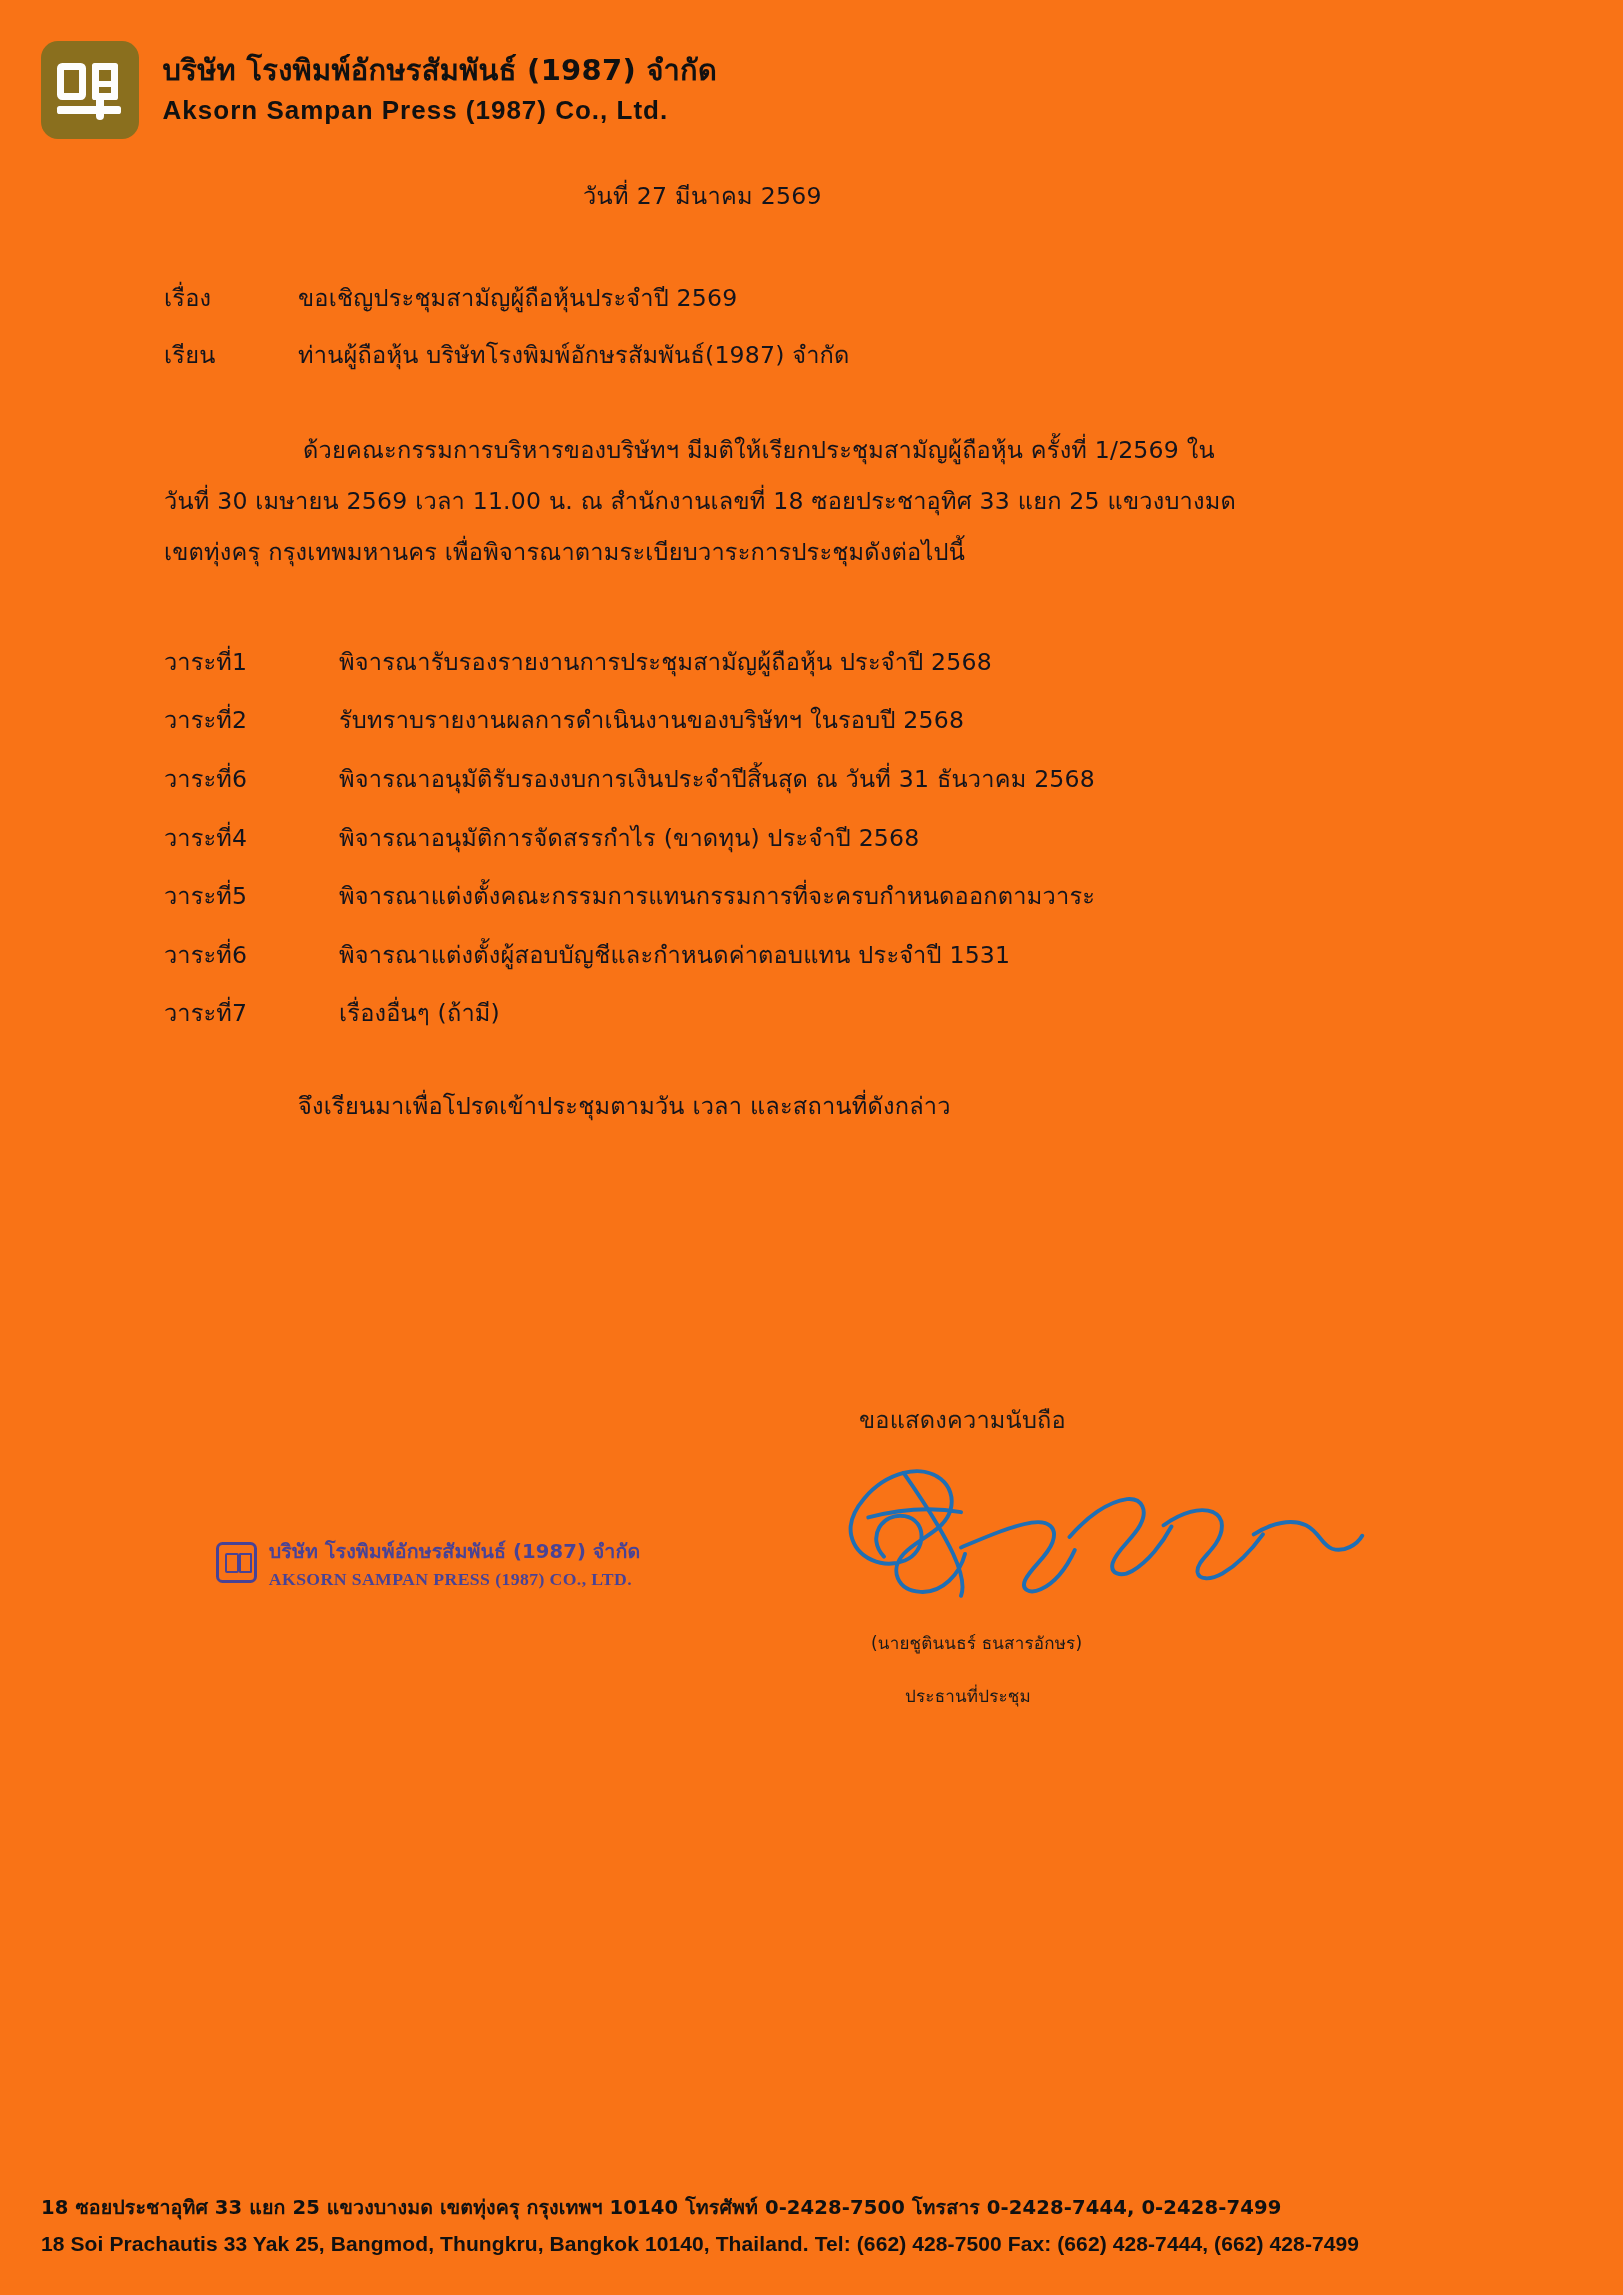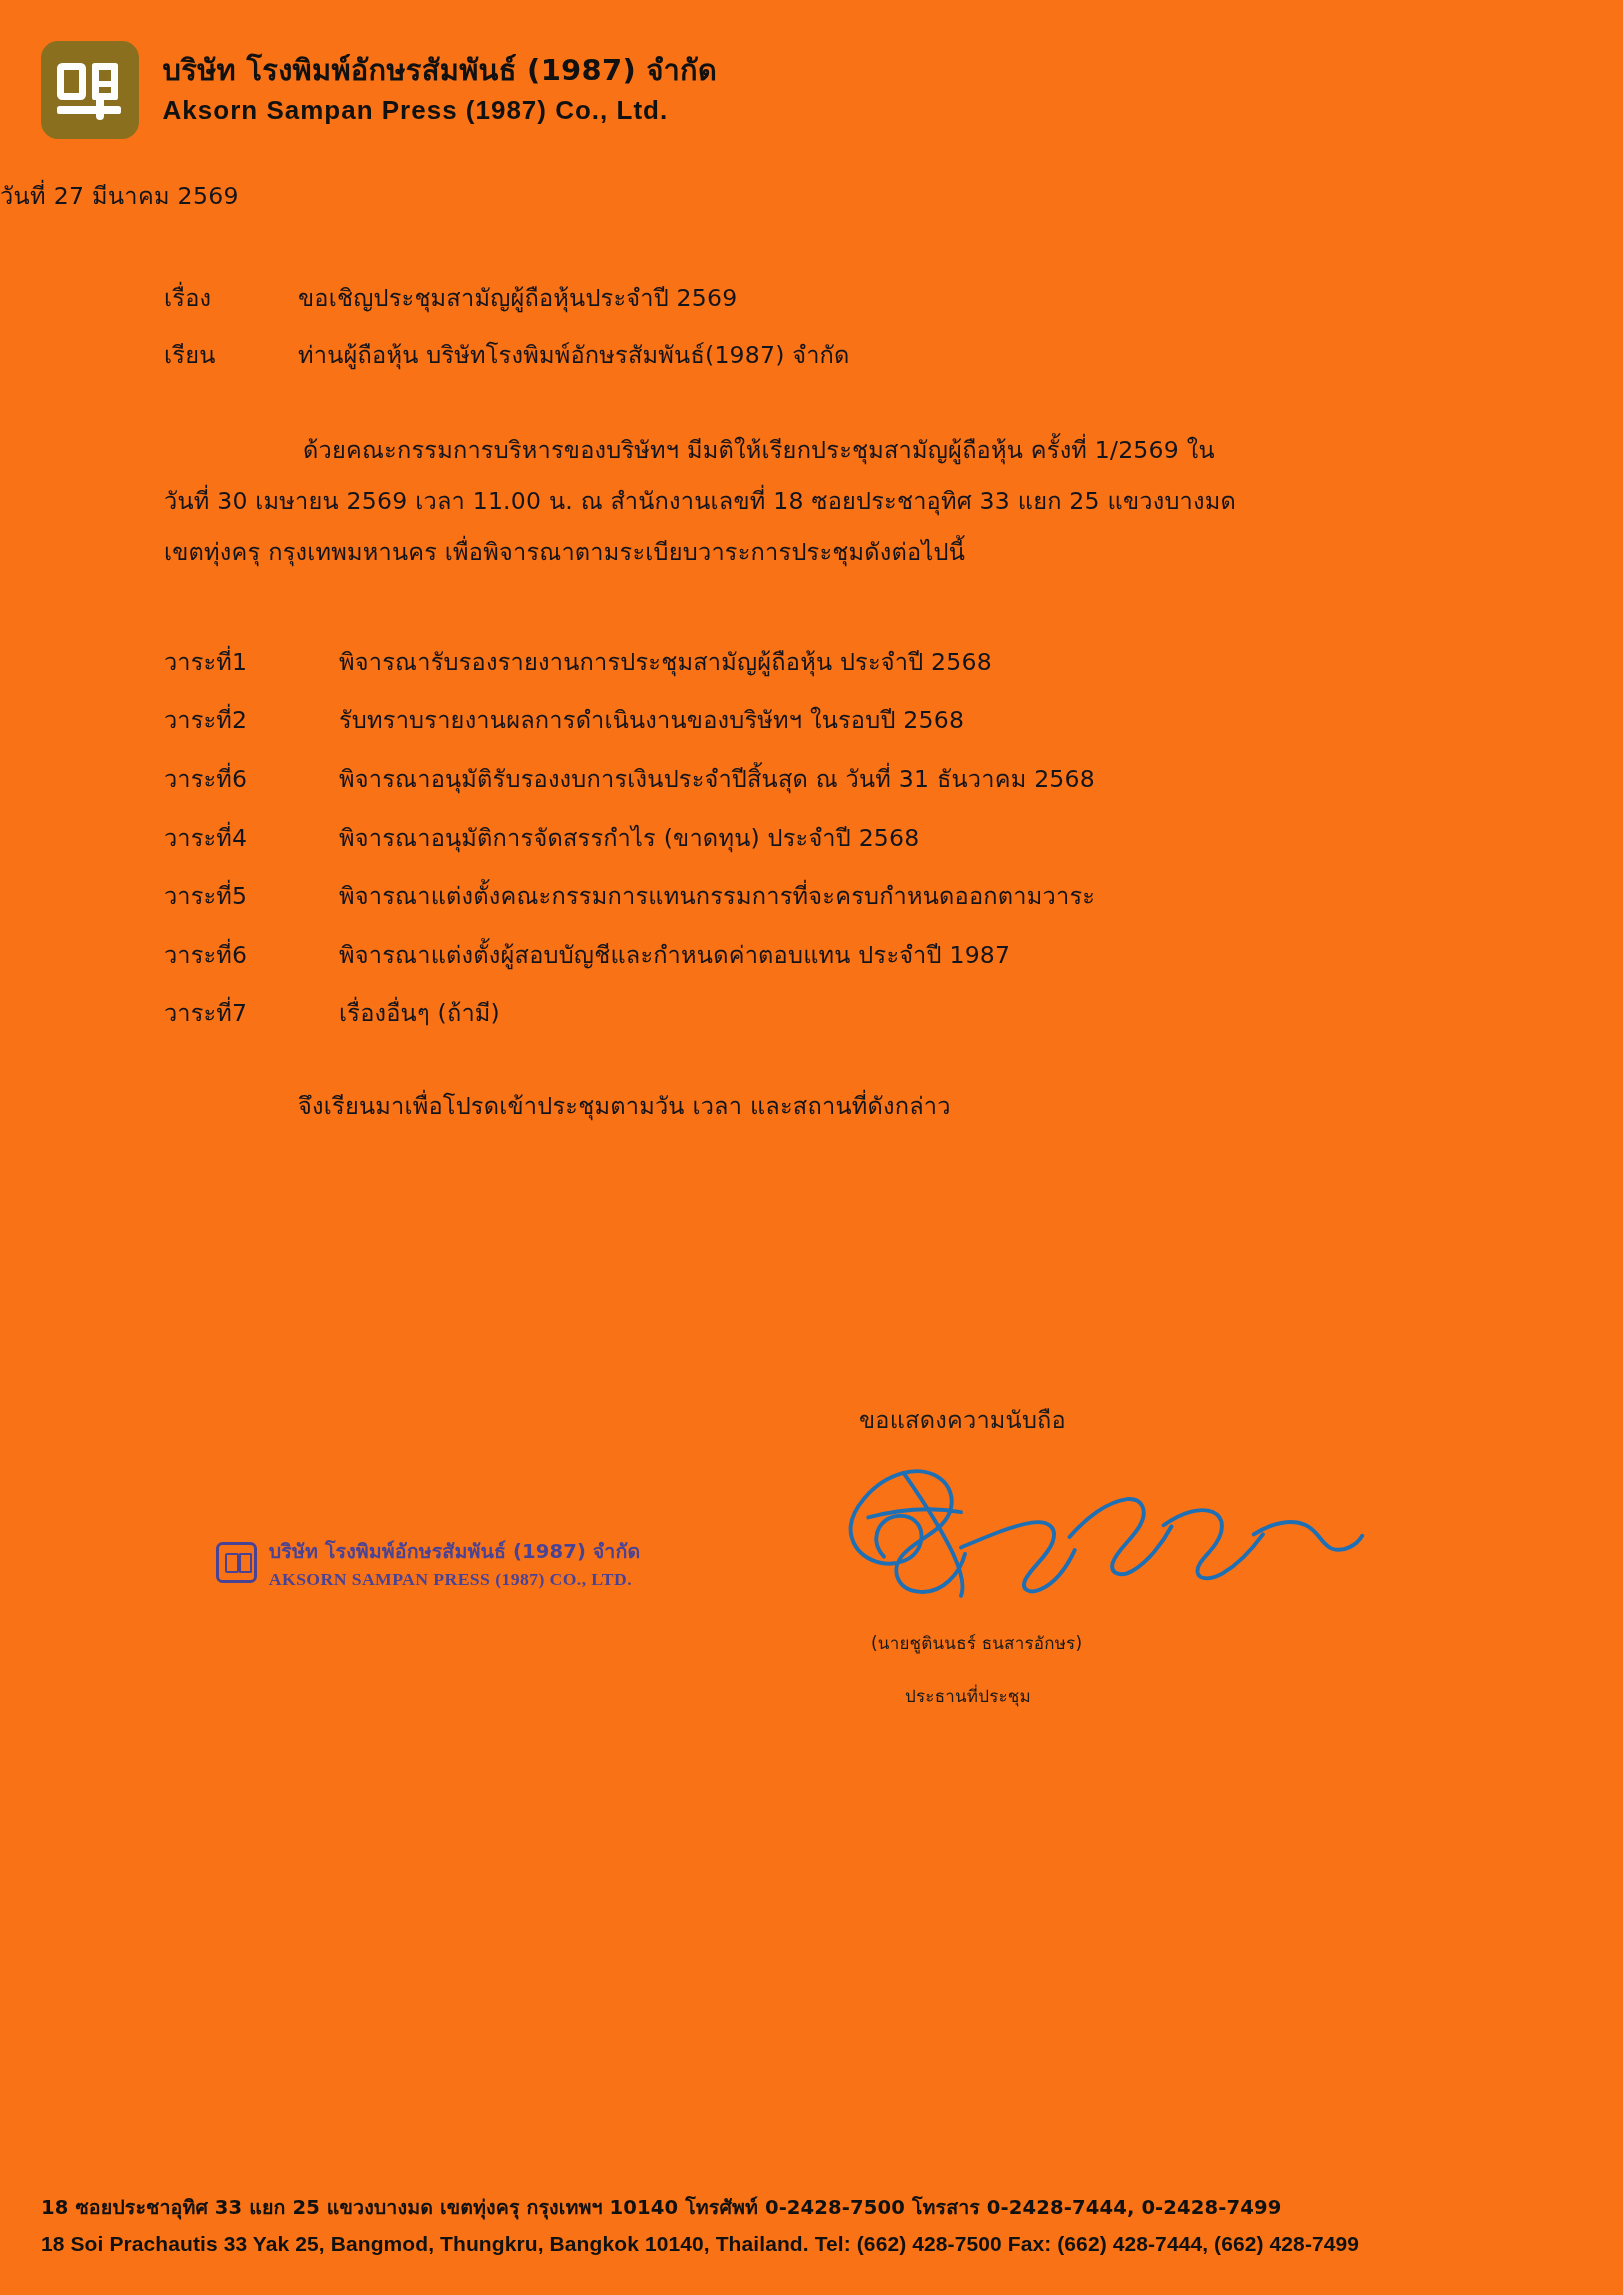--- a/index.html
+++ b/index.html
@@ -108,21 +108,21 @@
   .doc-body {
     position: absolute;
     left: 0; right: 0;
     top: 177px;
     font-family: "DejaVu Sans", sans-serif;
     font-size: 23.6px;
     color: #14141c;
   }
 
   .date-line {
-    text-align: left;
+    text-align: center;
     padding-right: 219px;
     font-size: 23.6px;
     letter-spacing: 0.3px;
   }
 
   .subject-block {
     margin-top: 65px;
     padding-left: 164px;
   }
   .kv-row {
@@ -337,21 +337,21 @@
       <div class="agenda-row">
         <span class="agenda-no">วาระที่4</span>
         <span class="agenda-text">พิจารณาอนุมัติการจัดสรรกำไร (ขาดทุน) ประจำปี 2568</span>
       </div>
       <div class="agenda-row">
         <span class="agenda-no">วาระที่5</span>
         <span class="agenda-text">พิจารณาแต่งตั้งคณะกรรมการแทนกรรมการที่จะครบกำหนดออกตามวาระ</span>
       </div>
       <div class="agenda-row">
         <span class="agenda-no">วาระที่6</span>
-        <span class="agenda-text">พิจารณาแต่งตั้งผู้สอบบัญชีและกำหนดค่าตอบแทน  ประจำปี 1987</span>
+        <span class="agenda-text">พิจารณาแต่งตั้งผู้สอบบัญชีและกำหนดค่าตอบแทน  ประจำปี 1531</span>
       </div>
       <div class="agenda-row">
         <span class="agenda-no">วาระที่7</span>
         <span class="agenda-text">เรื่องอื่นๆ (ถ้ามี)</span>
       </div>
     </div>
 
     <div class="closing">จึงเรียนมาเพื่อโปรดเข้าประชุมตามวัน  เวลา  และสถานที่ดังกล่าว</div>
   </div>
 

